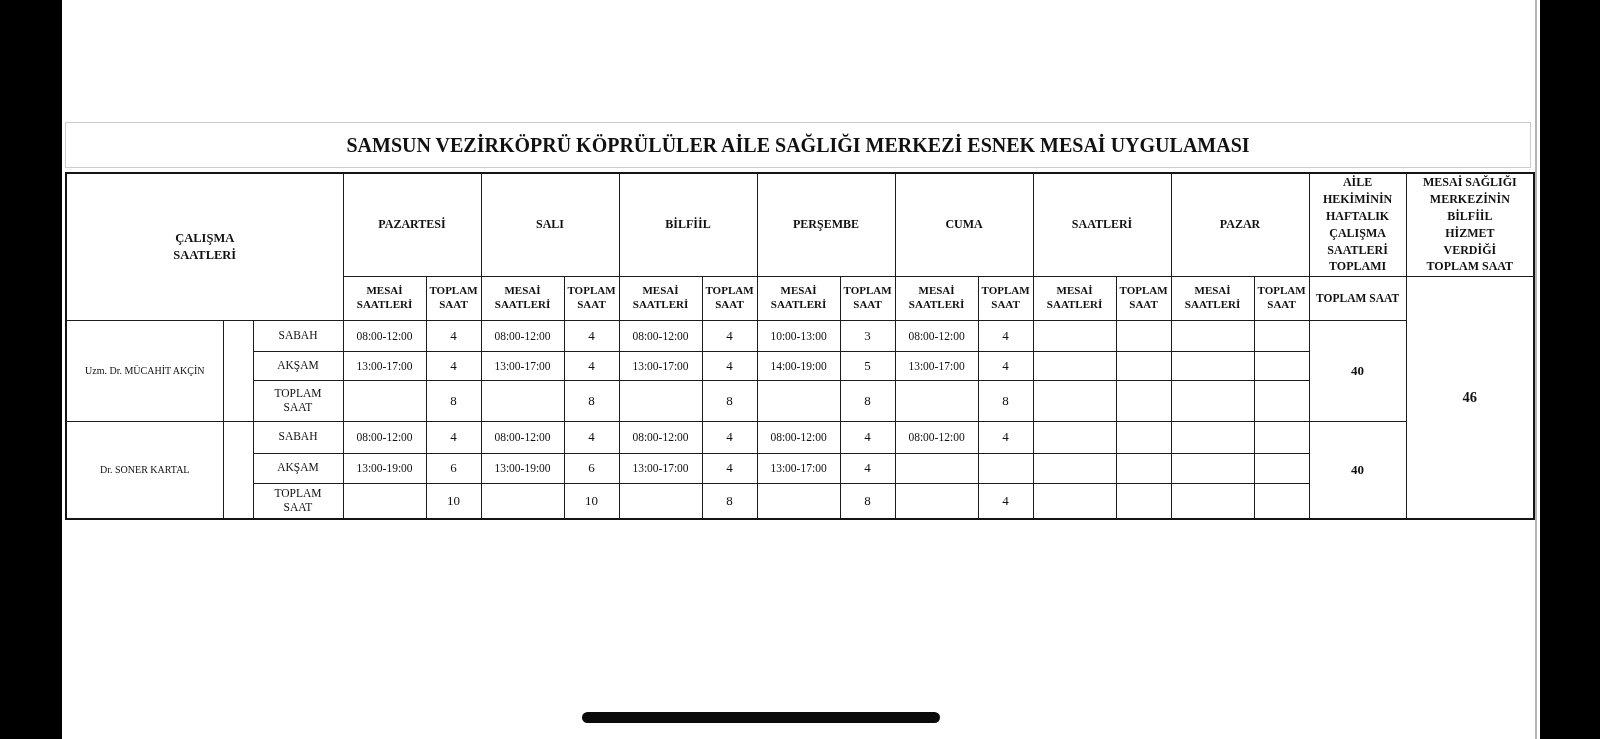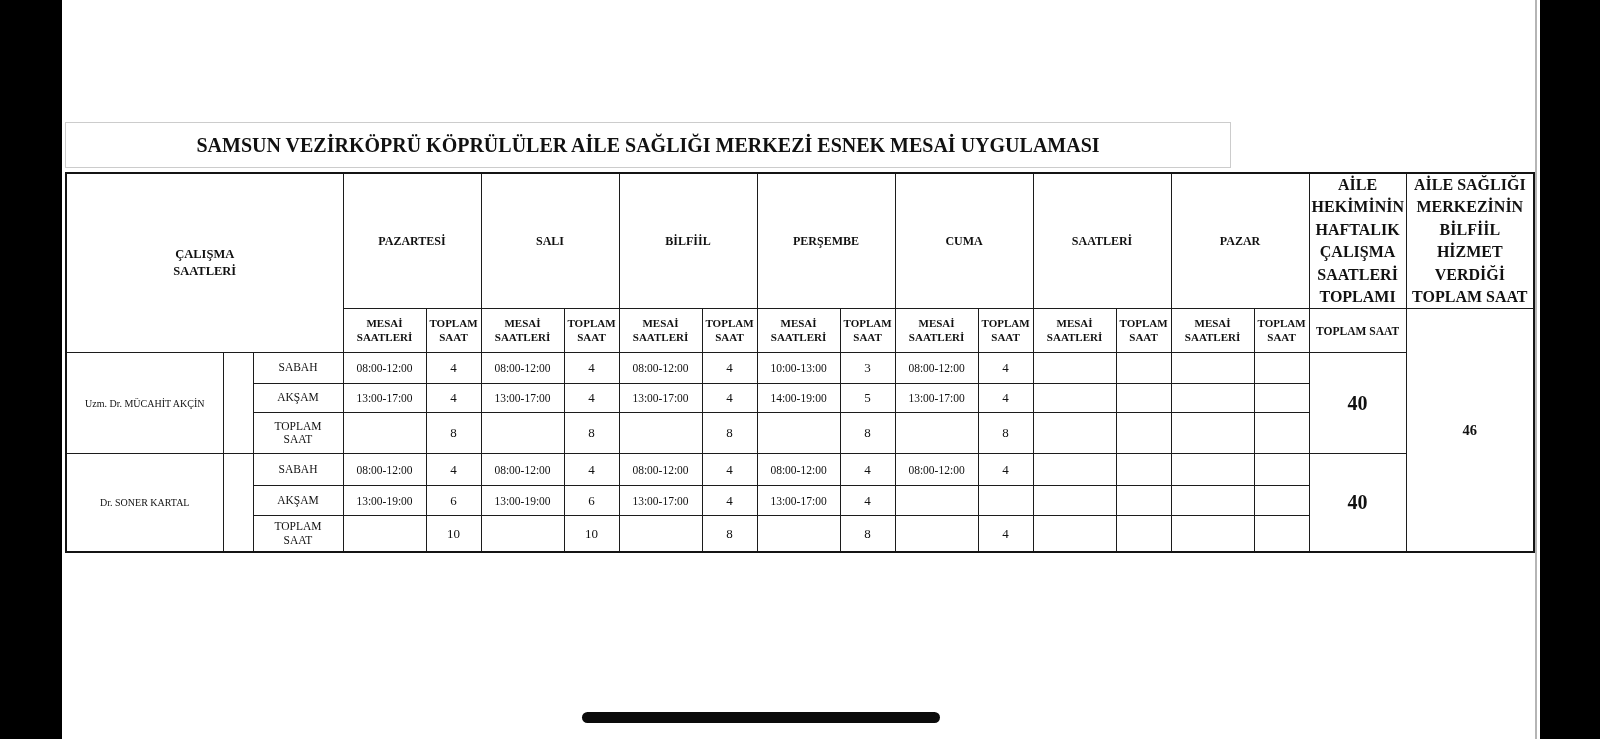--- a/index.html
+++ b/index.html
@@ -11,21 +11,21 @@
     font-family: "Liberation Serif", "DejaVu Serif", serif;
     color: #111;
   }
   .bezel { position: absolute; top: 0; height: 739px; background: #000; }
   #left-bezel { left: 0; width: 62px; }
   #right-bezel { left: 1540px; width: 60px; }
   #right-edge-line { position: absolute; left: 1535px; top: 0; width: 2px; height: 739px; background: #b5b5b5; }
 
   #title-box {
     position: absolute; left: 65px; top: 122px;
-    width: 1166px; height: 46px;
+    width: 1466px; height: 46px;
     border: 1px solid #cccccc;
     box-sizing: border-box;
     display: flex; align-items: center; justify-content: center;
     background: #fff;
   }
   #title-box .t { font-weight: bold; font-size: 20px; white-space: nowrap; }
 
   #sched {
     position: absolute; left: 65px; top: 172px;
     width: 1468px;
@@ -38,28 +38,28 @@
     padding: 0 2px;
     text-align: center;
     vertical-align: middle;
     overflow: hidden;
     background: #fff;
   }
   th.corner { font-size: 12.5px; white-space: pre-line; line-height: 1.35; }
   th.day { font-size: 12px; }
   th.sub { font-size: 11px; white-space: pre-line; line-height: 1.25; }
   th.wk-sub { white-space: normal; font-size: 11.5px; }
-  th.wkhead, th.asmhead { font-size: 16px; white-space: pre-line; line-height: 1.4; }
+  th.wkhead, th.asmhead { font-size: 12px; white-space: pre-line; line-height: 1.4; }
   td.name-cell { text-align: left; font-size: 10px; padding-left: 5px; line-height: 1.35; font-weight: normal; }
   td.gap-cell { background: #fff; }
   td.label-cell { font-weight: normal; font-size: 11.5px; white-space: pre-line; line-height: 1.2; }
   td.time-cell { font-size: 11.5px; }
   td.num-cell { font-size: 13px; }
   td.shade { background: var(--shade, #999999); }
-  td.weekly-cell { font-size: 20px; font-weight: bold; }
+  td.weekly-cell { font-size: 13px; font-weight: bold; }
   td.center-total { font-size: 14.5px; font-weight: bold; }
 
   #home-indicator {
     position: absolute; left: 582px; top: 712px;
     width: 358px; height: 11px;
     border-radius: 6px;
     background: #0a0a0a;
   }
 </style>
 </head>
@@ -105,21 +105,21 @@
       <th class="day" colspan="2">PERŞEMBE</th>
       <th class="day" colspan="2">CUMA</th>
       <th class="day" colspan="2">SAATLERİ</th>
       <th class="day" colspan="2">PAZAR</th>
       <th class="wkhead">AİLE
 HEKİMİNİN
 HAFTALIK
 ÇALIŞMA
 SAATLERİ
 TOPLAMI</th>
-      <th class="asmhead">AİLE SAĞLIĞI
+      <th class="asmhead">MESAİ SAĞLIĞI
 MERKEZİNİN
 BİLFİİL
 HİZMET
 VERDİĞİ
 TOPLAM SAAT</th>
     </tr>
     <tr style="height:44px">
       <th class="sub">MESAİ
 SAATLERİ</th>
       <th class="sub">TOPLAM

